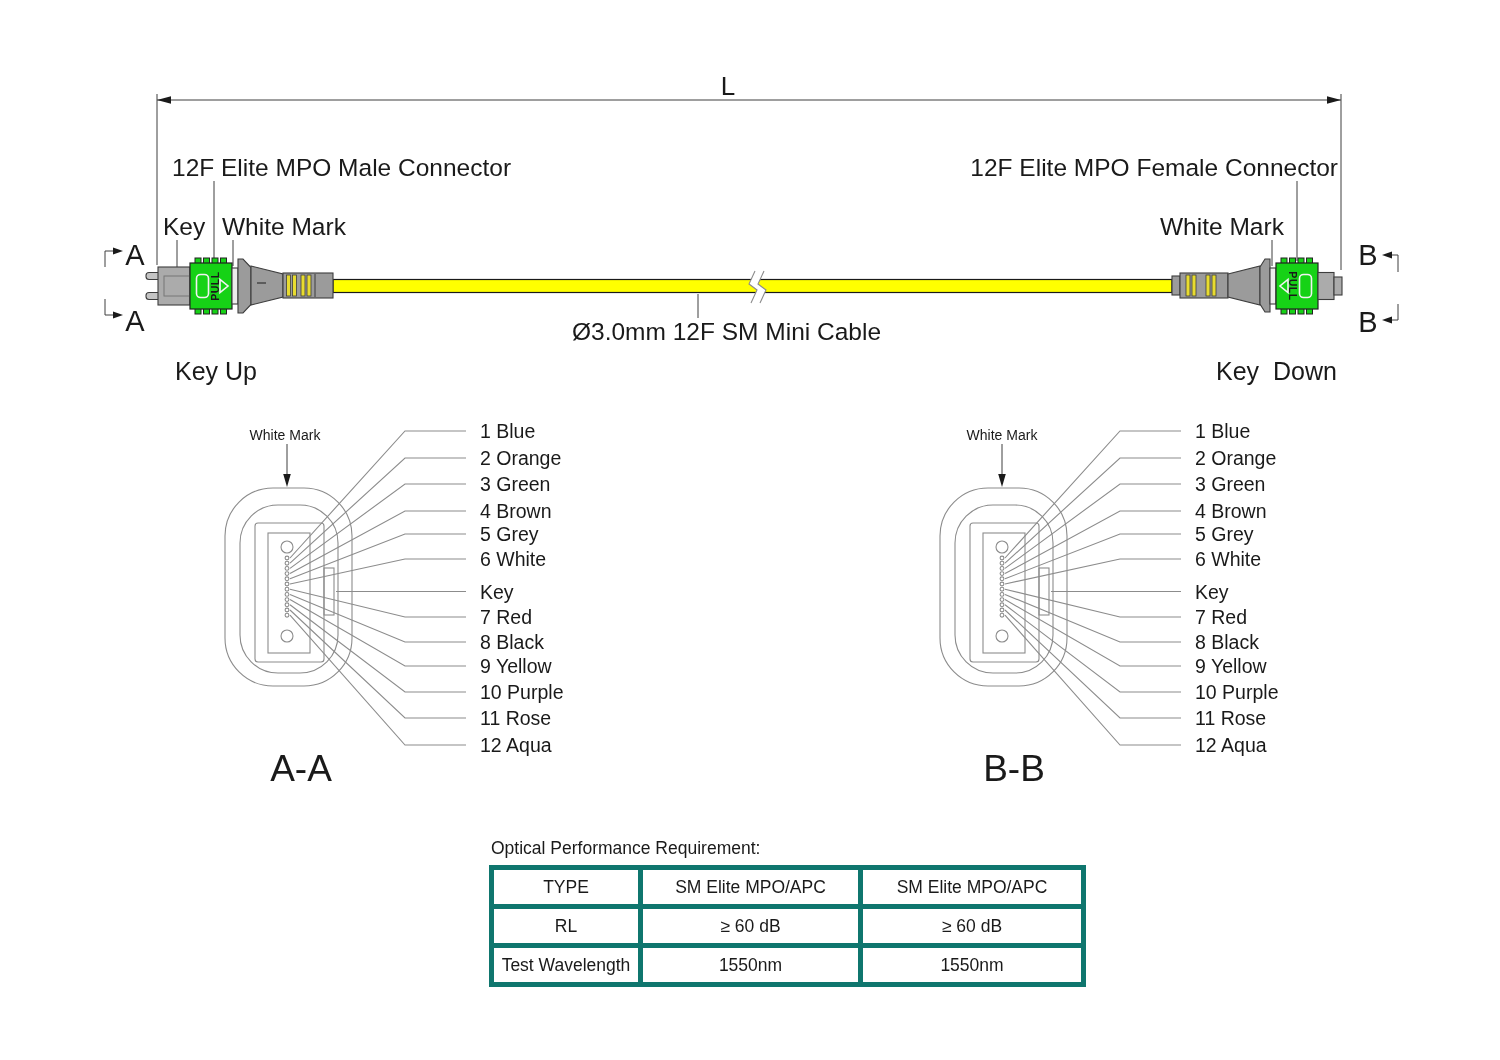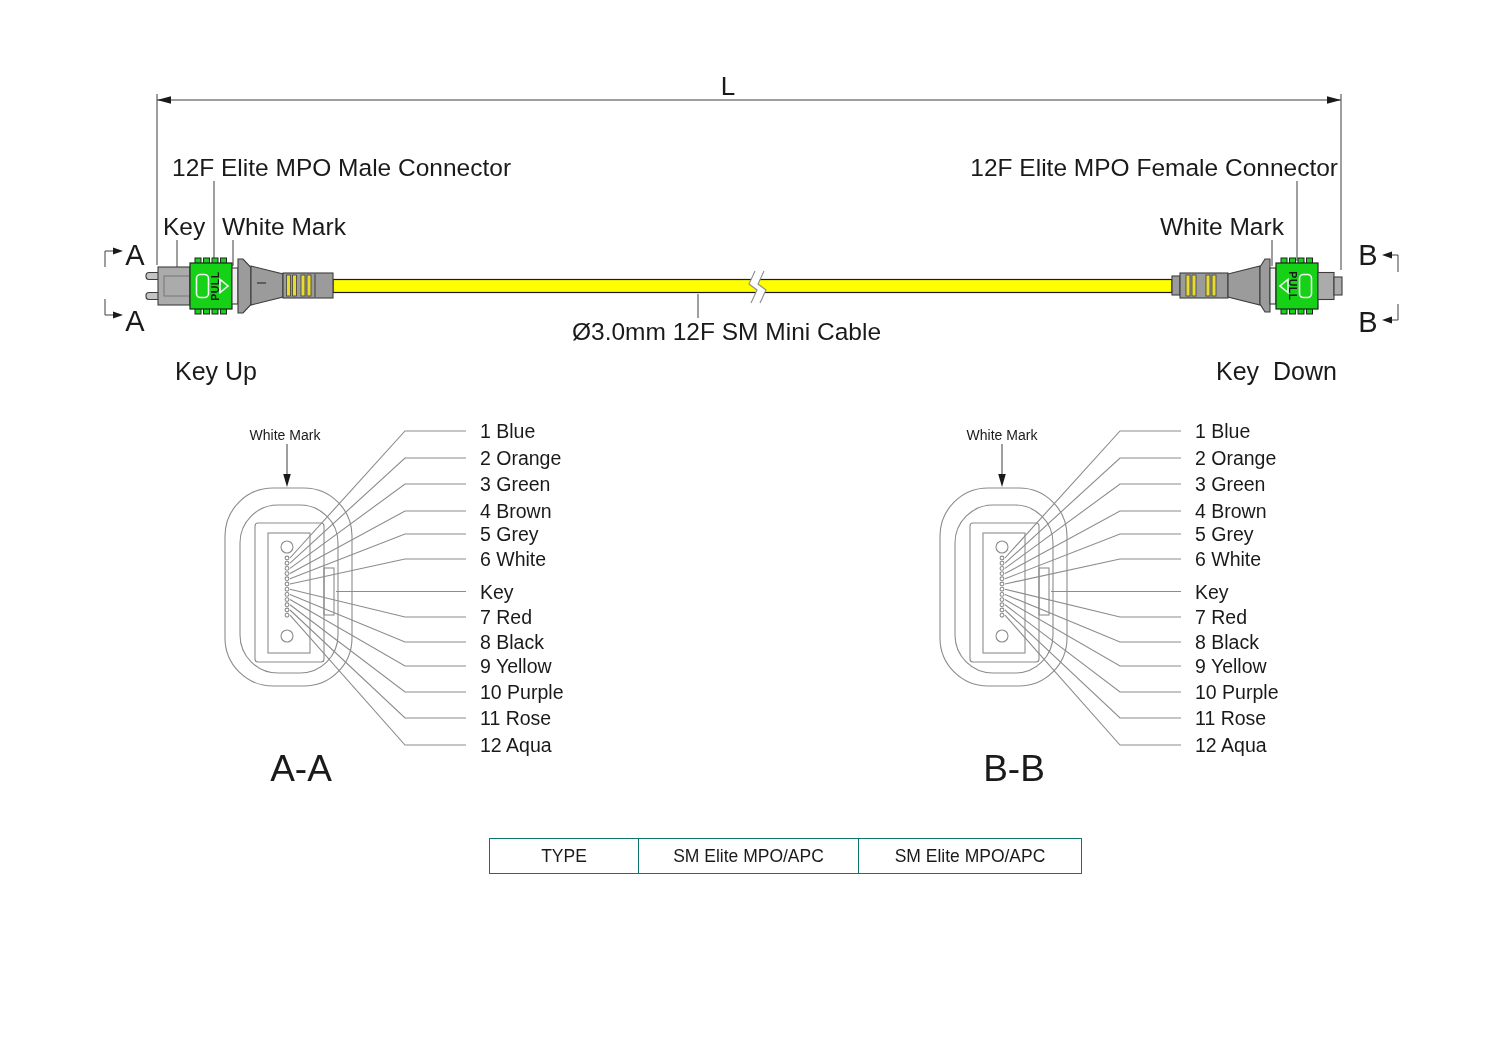--- a/index.html
+++ b/index.html
@@ -16,21 +16,21 @@
   .t-wm{font-size:14px;}
   .t-face{font-size:37px;}
   .t-pull{font-size:10.5px;font-weight:bold;letter-spacing:.5px;}
   .thin{stroke:#8c8c8c;stroke-width:1.1;fill:none;}
   .dim{stroke:#3f3f3f;stroke-width:1;fill:none;}
   .part{stroke:#3d3d3d;stroke-width:1.1;}
   
   .perf{position:absolute;left:489px;top:838px;width:592px;}
   .perf-title{font-size:17.5px;color:#1a1a1a;margin:0 0 6px 2px;}
   .perf table{border-collapse:collapse;table-layout:fixed;width:592px;}
-  .perf td{border:1px solid #0f766e;height:34px;text-align:center;vertical-align:middle;
+  .perf td{border:5px solid #0f766e;height:34px;text-align:center;vertical-align:middle;
            font-size:17.5px;color:#1a1a1a;padding:0;}
   .perf col.c1{width:149px;} .perf col.c2{width:220px;} .perf col.c3{width:223px;}
 </style>
 </head>
 <body>
 
 <div class="canvas">
 <svg width="1500" height="1060" viewBox="0 0 1500 1060">
 
   <g>
@@ -240,28 +240,39 @@
     <text class="t-fiber" x="1195" y="649">8 Black</text>
     <text class="t-fiber" x="1195" y="673">9 Yellow</text>
     <text class="t-fiber" x="1195" y="699">10 Purple</text>
     <text class="t-fiber" x="1195" y="725">11 Rose</text>
     <text class="t-fiber" x="1195" y="752">12 Aqua</text>
     <text class="t-face" x="1014" y="781" text-anchor="middle">B-B</text>
   </g>
 </svg>
 
   <div class="perf">
+    <div class="perf-title">Optical Performance Requirement:</div>
     <table>
       <colgroup>
           <col class="c1">
           <col class="c2">
           <col class="c3">
         </colgroup>
       <tbody>
           <tr>
         <td>TYPE</td>
         <td>SM Elite MPO/APC</td>
         <td>SM Elite MPO/APC</td>
       </tr>
+      <tr>
+        <td>RL</td>
+        <td>≥ 60 dB</td>
+        <td>≥ 60 dB</td>
+      </tr>
+      <tr>
+        <td>Test Wavelength</td>
+        <td>1550nm</td>
+        <td>1550nm</td>
+      </tr>
     </tbody>
       </table>
   </div>
 </div>
 
 </body></html>

